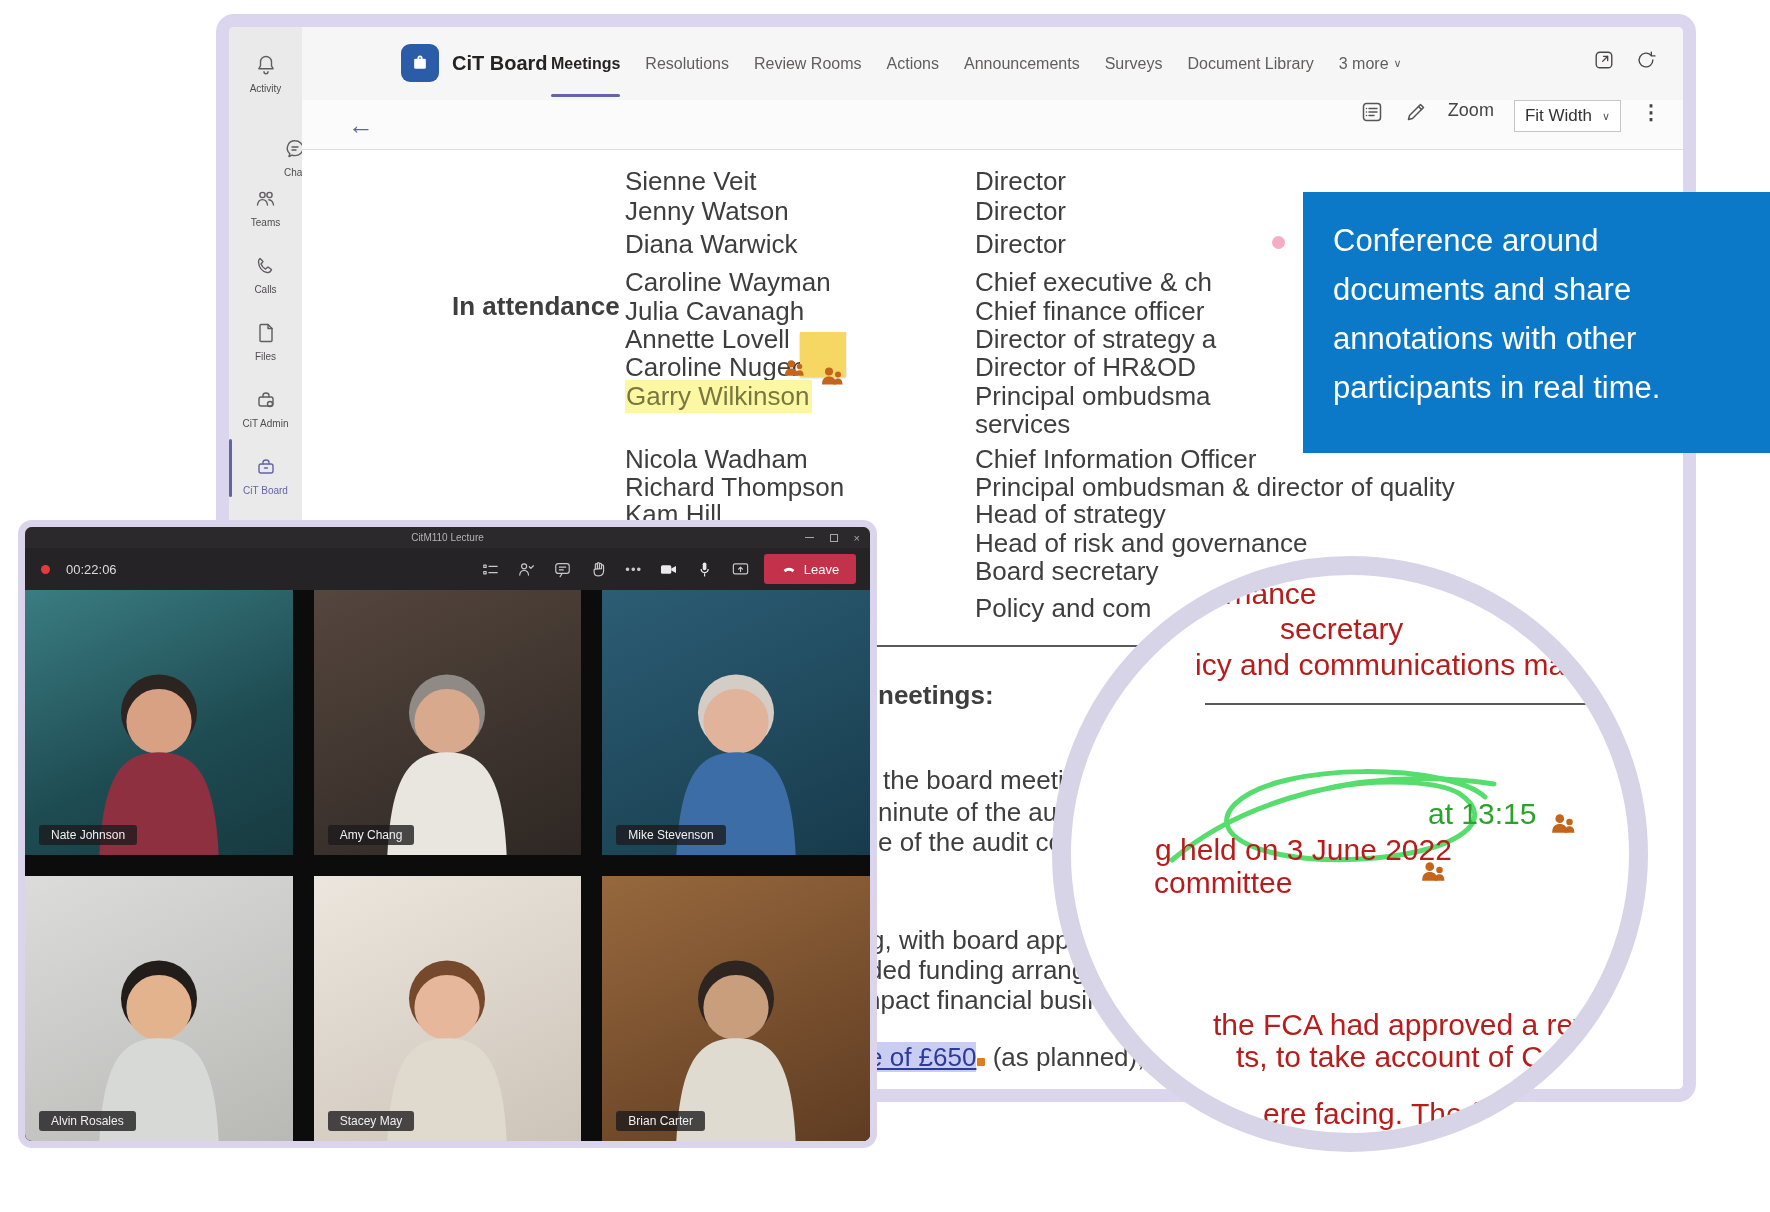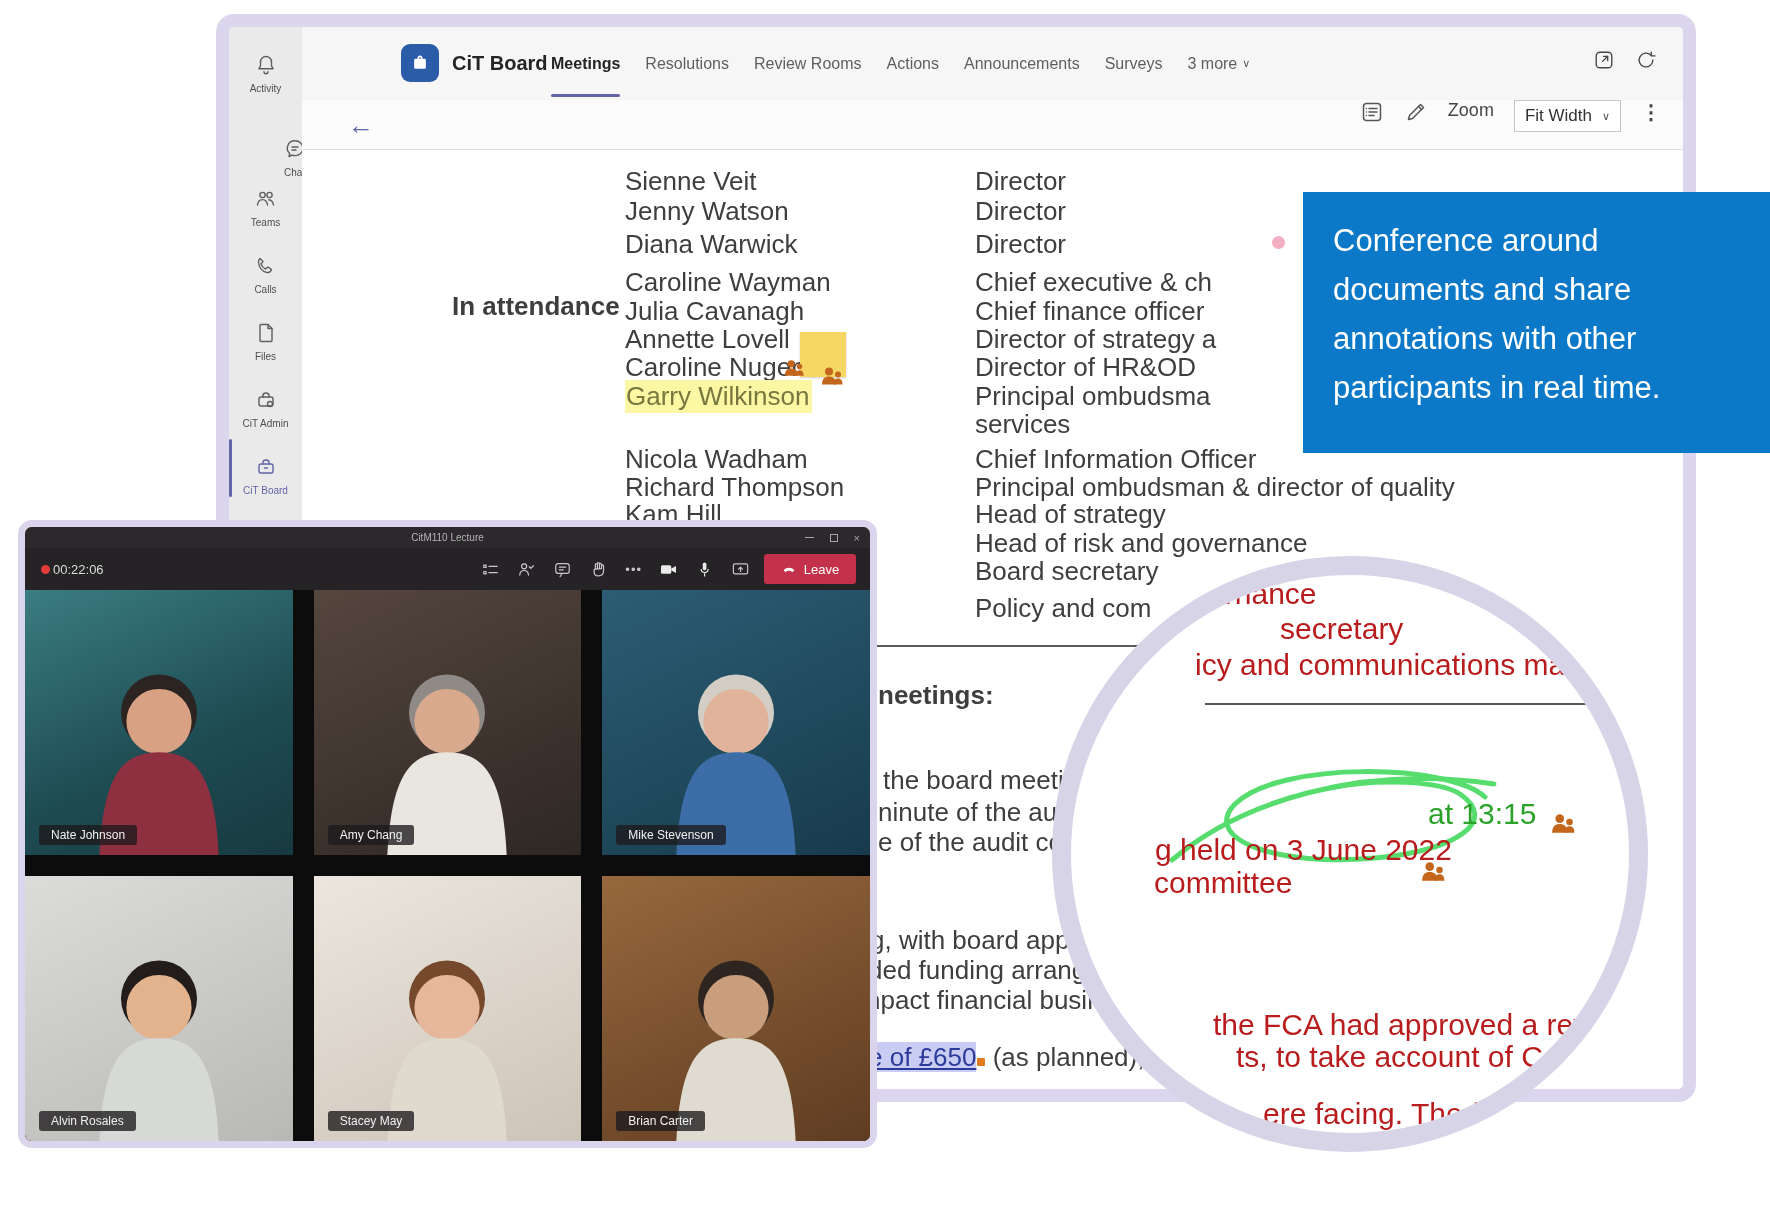--- a/index.html
+++ b/index.html
@@ -78,21 +78,21 @@
   .vc-window{position:absolute;left:18px;top:520px;width:859px;height:628px;border:7px solid #dad5ec;
     border-radius:14px;background:#a16207;overflow:hidden;z-index:6;}
   .vc-titlebar{position:absolute;left:0;top:0;right:0;height:21px;background:#2b292b;}
   .vc-title{position:absolute;left:0;right:0;top:0;height:21px;display:flex;align-items:center;
     justify-content:center;font-size:10px;color:#b5b3b5;}
   .vc-controls{position:absolute;right:10px;top:0;height:21px;display:flex;gap:16px;align-items:center;color:#a8a6a8;font-size:11px;}
   .vc-controls .min{width:9px;height:1px;background:#a8a6a8;}
   .vc-controls .max{width:8px;height:8px;border:1px solid #a8a6a8;}
   .vc-toolbar{position:absolute;left:0;top:21px;right:0;height:42px;background:#252325;
     display:flex;align-items:center;}
-  .vc-timer{position:absolute;left:16px;display:flex;align-items:center;gap:3px;font-size:13px;color:#dcdcdc;}
+  .vc-timer{position:absolute;left:16px;display:flex;align-items:center;gap:16px;font-size:13px;color:#dcdcdc;}
   .rec-dot{width:9px;height:9px;border-radius:50%;background:#e23b3b;}
   .vc-icons{position:absolute;right:120px;display:flex;gap:17px;align-items:center;}
   .vc-icons svg{width:19px;height:19px;stroke:#c9c7c9;fill:none;stroke-width:1.5;stroke-linecap:round;stroke-linejoin:round;cursor:pointer;}
   .vc-icons svg.fillw{fill:#eaeaea;stroke:none;}
   .vc-more{color:#c9c7c9;font-size:13px;letter-spacing:1px;cursor:pointer;}
   .leave-btn{position:absolute;right:14px;height:30px;width:92px;background:#c4314b;border-radius:3px;
     display:flex;align-items:center;justify-content:center;gap:7px;color:#fff;font-size:13px;cursor:pointer;}
   .leave-btn svg{width:16px;height:16px;fill:#fff;}
   .vc-grid{position:absolute;left:0;top:63px;right:0;bottom:0;display:grid;
     grid-template-columns:repeat(3,1fr);grid-template-rows:repeat(2,1fr);gap:21px;background:#0d0c0d;}
@@ -171,20 +171,21 @@
           </svg>
       </div>
       <div class="app-title">CiT Board</div>
       <div class="tabs" id="tabs">
           <div class="tab active">Meetings</div>
           <div class="tab">Resolutions</div>
           <div class="tab">Review Rooms</div>
           <div class="tab">Actions</div>
           <div class="tab">Announcements</div>
           <div class="tab">Surveys</div>
+          <div class="tab">Document Library</div>
           <div class="tab">
             <span>3 more</span>
             <span class="chev">∨</span>
           </div>
         </div>
       <div class="hdr-icons">
         <svg viewBox="0 0 24 24">
             <rect x="3.5" y="3.5" width="17" height="17" rx="4"></rect>
             <path d="M10.5 13.5 16 8M11.5 8H16v4.5"></path>
           </svg>

